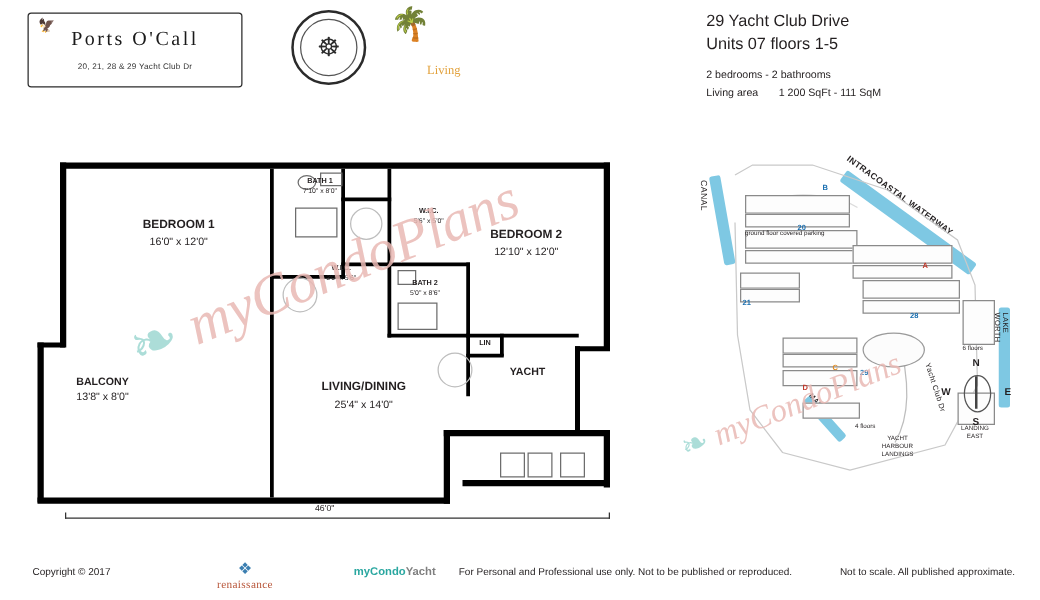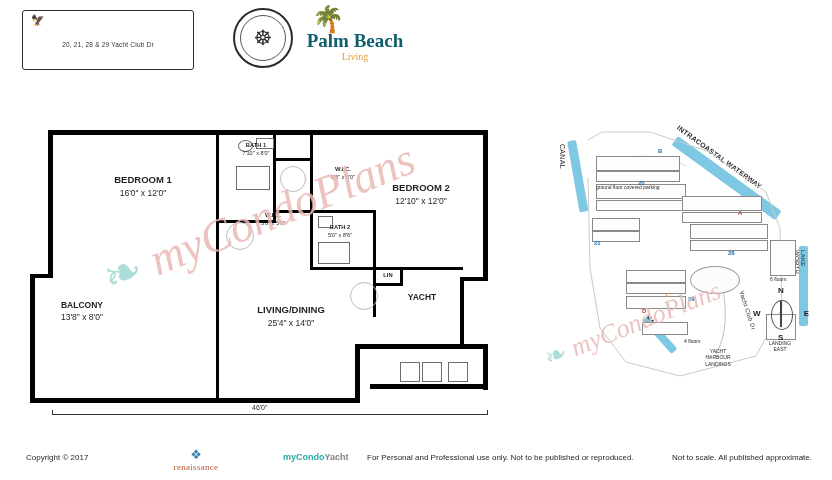--- a/index.html
+++ b/index.html
@@ -137,33 +137,44 @@
     position:absolute; left:25px; top:13px; width:2px; height:26px; background:#444;
   }
 </style>
 </head>
 <body>
 
 <div class="page">
 
   <div class="logo-ports">
     <span class="logo-bird">🦅</span>
+    <div class="lp-title">Ports O'Call</div>
     <div class="lp-sub">20, 21, 28 &amp; 29 Yacht Club Dr</div>
   </div>
 
   <div class="seal">
     <div class="seal-inner">☸</div>
   </div>
 
   <div class="pb-logo">
     <div class="pb-palm">🌴</div>
-    <div class="pb-name">Palm Beach</div>
     <div class="pb-county">Living</div>
   </div>
 
+  <div class="hdr-right">
+    <div class="hdr-addr">29 Yacht Club Drive</div>
+    <div class="hdr-units">Units 07 floors 1-5</div>
+    <div class="hdr-meta">
+      <div>2 bedrooms - 2 bathrooms</div>
+      <div>
+        <span class="lbl">Living area</span>
+        <span class="val">1 200 SqFt - 111 SqM</span>
+      </div>
+    </div>
+  </div>
 
   <div class="plan">
 
     <div class="wall" style="left:18px;  top:8px;   width:440px; height:5px;"></div>
     <div class="wall" style="left:18px;  top:8px;   width:5px;   height:18px;"></div>
     <div class="wall" style="left:18px;  top:26px;  width:5px;   height:0px;"></div>
     <div class="wall" style="left:18px;  top:26px;  width:5px;   height:130px;"></div>
     <div class="wall" style="left:0px;   top:152px; width:5px;   height:128px;"></div>
     <div class="wall" style="left:0px;   top:152px; width:22px;  height:4px;"></div>
     <div class="wall" style="left:0px;   top:276px; width:330px; height:5px;"></div>

